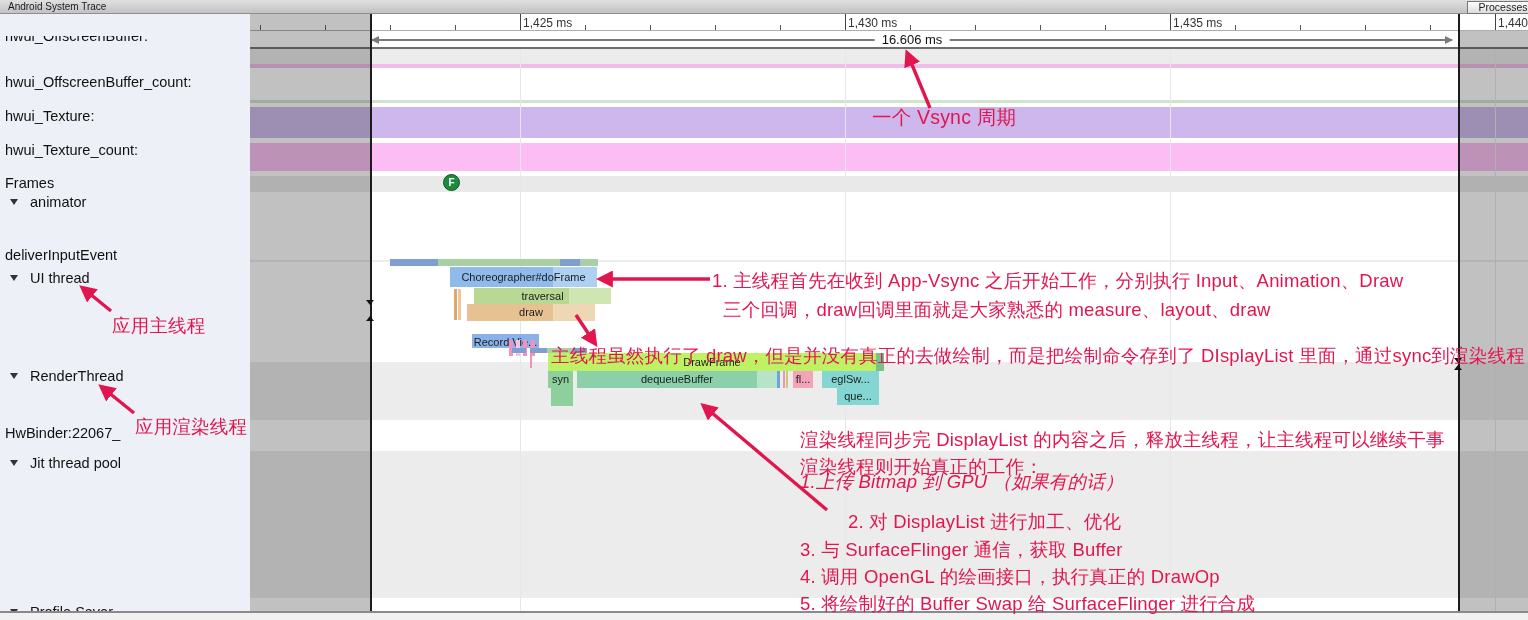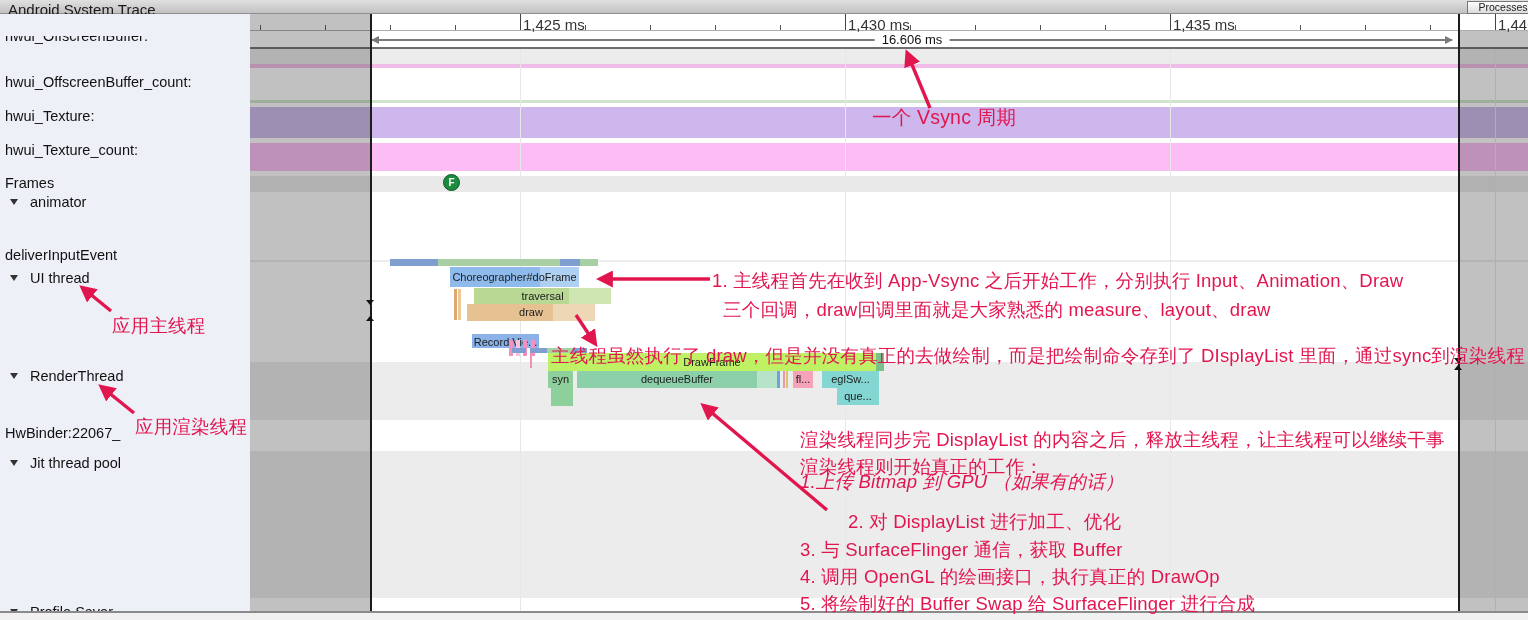--- a/index.html
+++ b/index.html
@@ -2,39 +2,39 @@
 <html><head>
 <meta charset="utf-8">
 <style>
   html,body{margin:0;padding:0;background:#fff;}
   #app{position:relative;width:1528px;height:620px;overflow:hidden;
        font-family:"Liberation Sans",sans-serif;background:#fff;}
   .abs{position:absolute;}
   
   #titlebar{left:0;top:0;width:1528px;height:13px;
     background:linear-gradient(#e0e0e0,#c2c2c2);border-bottom:1px solid #8f8f8f;}
-  #title{left:8px;top:1px;font-size:15px;color:#1a1a1a;}
+  #title{left:8px;top:1px;font-size:10px;color:#1a1a1a;}
   #processes-btn{left:1467px;top:1px;width:70px;height:11px;
     background:linear-gradient(#ffffff,#dcdcdc);border:1px solid #777;
     font-size:10.5px;color:#222;text-align:center;line-height:11px;}
   
   #sidebar{left:0;top:14px;width:250px;height:597px;background:#edf1f7;z-index:2;}
   .side-item{position:absolute;left:0;width:250px;height:17px;font-size:14.5px;
     color:#111;white-space:nowrap;}
   .side-label{position:absolute;top:0;}
   .tri{position:absolute;width:0;height:0;border-left:4.5px solid transparent;
     border-right:4.5px solid transparent;border-top:6px solid #333;top:5px;}
   .clipwrap{position:absolute;overflow:hidden;}
   
   #timeline{left:250px;top:14px;width:1278px;height:597px;background:#fff;z-index:1;}
   .band{position:absolute;left:0;width:1278px;}
   .gridline{position:absolute;top:35px;width:1px;height:562px;background:#e7e7ea;z-index:2;}
   
   .tick-major{position:absolute;top:0;width:1px;height:16px;background:#444;z-index:3;}
-  .tick-label{position:absolute;top:2px;font-size:15px;color:#333;white-space:nowrap;z-index:3;}
+  .tick-label{position:absolute;top:2px;font-size:12px;color:#333;white-space:nowrap;z-index:3;}
   .tick-minor{position:absolute;top:11px;width:1px;height:5px;background:#555;z-index:3;}
   .rule-line{position:absolute;left:0;width:1278px;background:#adadad;height:1px;top:16px;z-index:3;}
   .rule-line2{position:absolute;left:0;width:1278px;background:#6e6e6e;height:2px;top:33px;z-index:3;}
   
   #measure-line{position:absolute;top:25px;height:1.5px;background:#7a7a7a;z-index:3;}
   .mhead{position:absolute;top:21.5px;width:0;height:0;border-top:4px solid transparent;
     border-bottom:4px solid transparent;z-index:3;}
   #measure-label{position:absolute;top:18px;font-size:13px;color:#111;background:#fff;
     padding:0 7px;z-index:4;transform:translateX(-50%);}
   
@@ -163,21 +163,21 @@
       <div class="abs" id="measure-line" style="left: 122px; width: 1080px;"></div>
       <div class="mhead" id="mhead-l" style="left: 121px; border-right: 8px solid rgb(122, 122, 122);"></div>
       <div class="mhead" id="mhead-r" style="left: 1195px; border-left: 8px solid rgb(122, 122, 122);"></div>
       <div class="abs" id="measure-label" style="left: 662px;">16.606 ms</div>
     </div>
     <div id="slices">
         <div class="slice" style="left: 140px; top: 245px; width: 48px; height: 7px; background: rgb(126, 159, 208);"></div>
         <div class="slice" style="left: 188px; top: 245px; width: 122px; height: 7px; background: rgb(169, 207, 164);"></div>
         <div class="slice" style="left: 310px; top: 245px; width: 20px; height: 7px; background: rgb(126, 159, 208);"></div>
         <div class="slice" style="left: 330px; top: 245px; width: 18px; height: 7px; background: rgb(169, 207, 164);"></div>
-        <div class="slice" style="left: 200px; top: 253px; width: 129px; height: 20px; background: linear-gradient(90deg, rgb(143, 187, 236) 0px, rgb(143, 187, 236) 70%, rgb(174, 208, 242) 70%, rgb(174, 208, 242) 100%); line-height: 20px;">Choreographer#doFrame</div>
+        <div class="slice" style="left: 200px; top: 253px; width: 147px; height: 20px; background: linear-gradient(90deg, rgb(143, 187, 236) 0px, rgb(143, 187, 236) 70%, rgb(174, 208, 242) 70%, rgb(174, 208, 242) 100%); line-height: 20px;">Choreographer#doFrame</div>
         <div class="slice" style="left: 224px; top: 274px; width: 137px; height: 16px; background: linear-gradient(90deg, rgb(185, 216, 147) 0px, rgb(185, 216, 147) 69%, rgb(207, 229, 178) 69%, rgb(207, 229, 178) 100%); line-height: 16px;">traversal</div>
         <div class="slice" style="left: 204px; top: 275px; width: 3px; height: 31px; background: rgb(223, 166, 110);"></div>
         <div class="slice" style="left: 208px; top: 275px; width: 3px; height: 31px; background: rgb(236, 199, 155);"></div>
         <div class="slice" style="left: 217px; top: 290px; width: 128px; height: 17px; background: linear-gradient(90deg, rgb(230, 193, 145) 0px, rgb(230, 193, 145) 67%, rgb(238, 215, 181) 67%, rgb(238, 215, 181) 100%); line-height: 17px;">draw</div>
         <div class="slice" style="left: 222px; top: 320px; width: 67px; height: 14px; background: rgb(138, 178, 233); line-height: 17px;">Record Vie...</div>
         <div class="slice" style="left: 259px; top: 326px; width: 4px; height: 16px; background: rgb(244, 143, 192);"></div>
         <div class="slice" style="left: 266px; top: 326px; width: 4px; height: 16px; background: rgb(249, 194, 222);"></div>
         <div class="slice" style="left: 273px; top: 326px; width: 4px; height: 16px; background: rgb(244, 143, 192);"></div>
         <div class="slice" style="left: 281px; top: 326px; width: 4px; height: 16px; background: rgb(244, 143, 192);"></div>
         <div class="slice" style="left: 262px; top: 334px; width: 14px; height: 5px; background: rgb(126, 159, 208);"></div>

